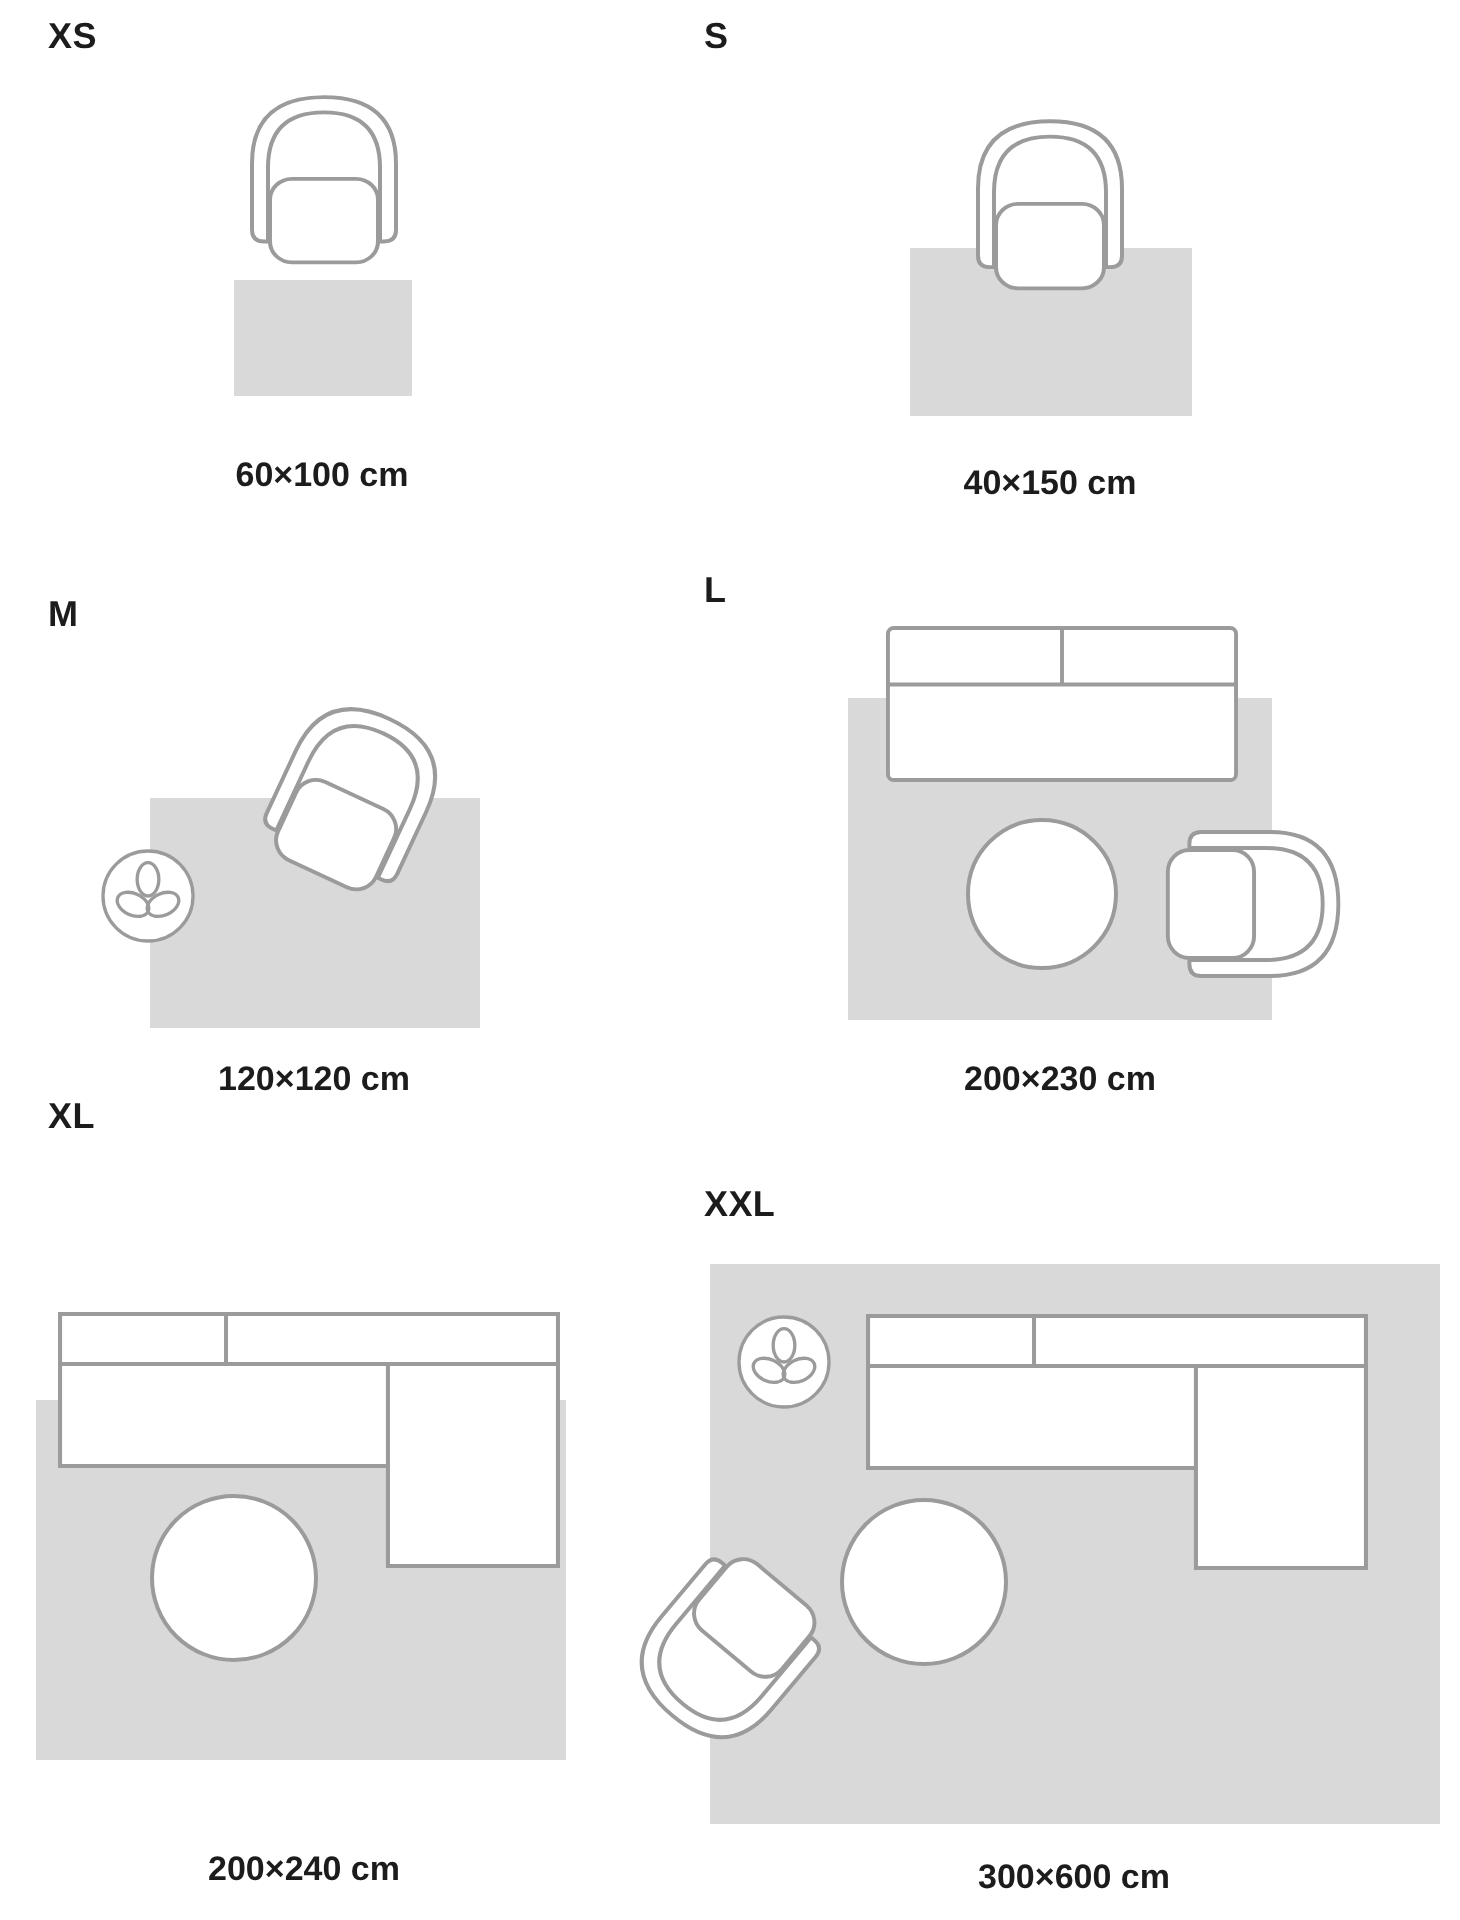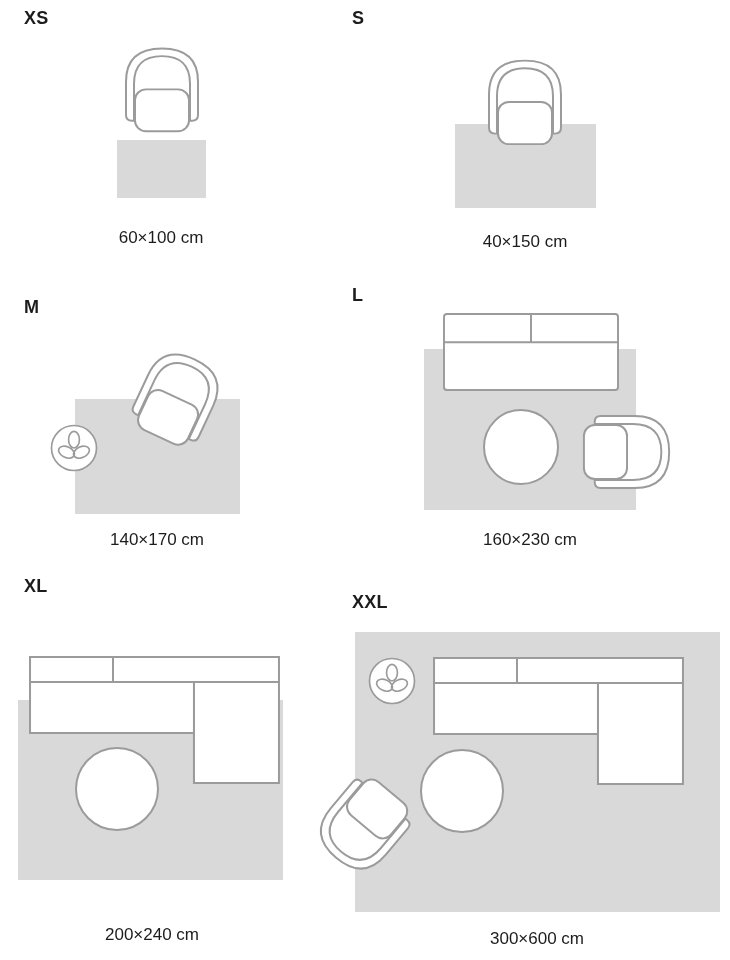--- a/index.html
+++ b/index.html
@@ -8,21 +8,21 @@
     width: 730px; height: 960px;
     background: #ffffff;
     font-family: "Liberation Sans", sans-serif;
     color: #1c1c1c;
     position: relative;
     overflow: hidden;
   }
   .stage { position: absolute; left: 0; top: 0; width: 730px; height: 960px; text-align: center; }
   svg.scene { position: absolute; left: 0; top: 0; display: block; }
   .cell-label { position: absolute; font-size: 18px; font-weight: 700; letter-spacing: .2px; }
-  .dim { position: absolute; transform: translateX(-50%); font-size: 17px; font-weight: 400; white-space: nowrap; }
+  .dim { position: absolute; transform: translateX(-50%); font-size: 17px; font-weight: 700; white-space: nowrap; }
   .st { fill: #ffffff; stroke: #9b9b9b; stroke-width: 2; }
   .ln { fill: none;    stroke: #9b9b9b; stroke-width: 2; }
 </style>
 </head>
 <body>
 
 <div class="stage">
 
   <svg class="scene" width="730" height="960" viewBox="0 0 730 960">
     <defs>
@@ -91,23 +91,23 @@
       <g transform="translate(362,827) rotate(-140)">
         <use href="#armchair" x="-46" y="-49" width="92" height="98"></use>
       </g>
     </g>
   </svg>
 
   <div class="cell-label" style="left:24px; top:8px">XS</div>
   <div class="cell-label" style="left:352px; top:8px">S</div>
   <div class="cell-label" style="left:24px; top:297px">M</div>
   <div class="cell-label" style="left:352px; top:285px">L</div>
-  <div class="cell-label" style="left:24px; top:576px">XL</div>
+  <div class="cell-label" style="left:24px; top:548px">XL</div>
   <div class="cell-label" style="left:352px; top:592px">XXL</div>
 
   <div class="dim" style="left:161px; top:228px">60×100 cm</div>
   <div class="dim" style="left:525px; top:232px">40×150 cm</div>
-  <div class="dim" style="left:157px; top:530px">140×170 cm</div>
-  <div class="dim" style="left:530px; top:530px">160×230 cm</div>
+  <div class="dim" style="left:157px; top:530px">120×120 cm</div>
+  <div class="dim" style="left:530px; top:530px">200×230 cm</div>
   <div class="dim" style="left:152px; top:925px">200×240 cm</div>
   <div class="dim" style="left:537px; top:929px">300×600 cm</div>
 
 </div>
 
 </body></html>

